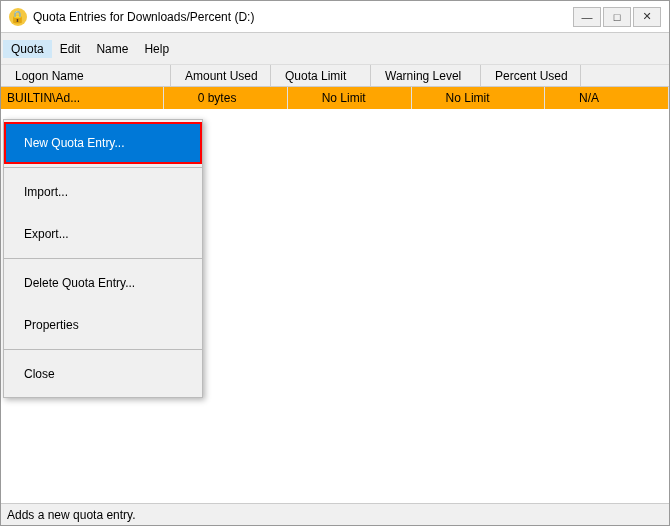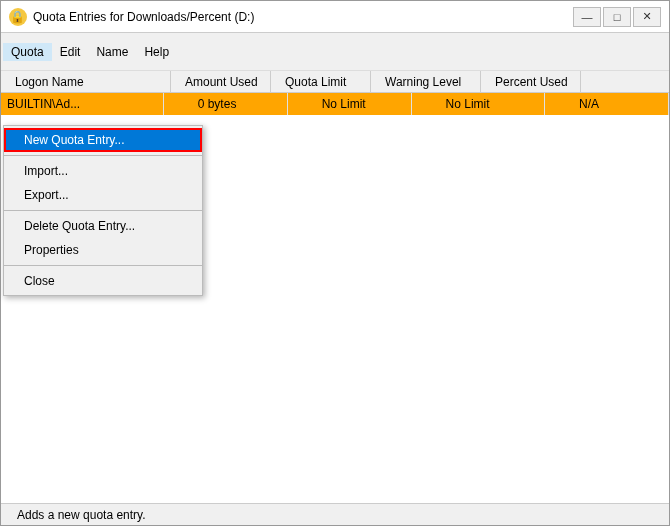--- a/index.html
+++ b/index.html
@@ -57,21 +57,21 @@
       align-items: center;
       justify-content: center;
       font-size: 11px;
       color: #333;
     }
 
     .menu-bar {
       background: #f0f0f0;
       display: flex;
       align-items: center;
-      height: 38px;
+      height: 32px;
       border-bottom: 1px solid #ddd;
       padding: 0 2px;
     }
     .menu-item {
       padding: 2px 8px;
       cursor: pointer;
       color: #000;
       font-size: 12px;
     }
     .menu-item.active { background: #d0e8f8; }
@@ -81,21 +81,21 @@
       top: 54px;
       left: 2px;
       background: #f0f0f0;
       border: 1px solid #bbb;
       box-shadow: 2px 2px 6px rgba(0,0,0,0.3);
       z-index: 100;
       min-width: 200px;
       padding: 2px 0;
     }
     .dropdown-item {
-      padding: 5px 20px;
+      padding: 14px 20px;
       cursor: pointer;
       color: #000;
       font-size: 12px;
       white-space: nowrap;
     }
     .dropdown-item.highlighted {
       background: #0078d7;
       color: #fff;
       outline: 2px solid red;
       outline-offset: -2px;
@@ -163,21 +163,21 @@
     .list-row.selected .list-cell {
       color: #000;
     }
 
     .status-bar {
       background: #f0f0f0;
       border-top: 1px solid #ccc;
       height: 22px;
       display: flex;
       align-items: center;
-      padding: 0 16px;
+      padding: 0 6px;
       font-size: 12px;
       color: #000;
     }
   </style>
 </head>
 <body>
 
 <div class="window">
 
   <div class="title-bar">

